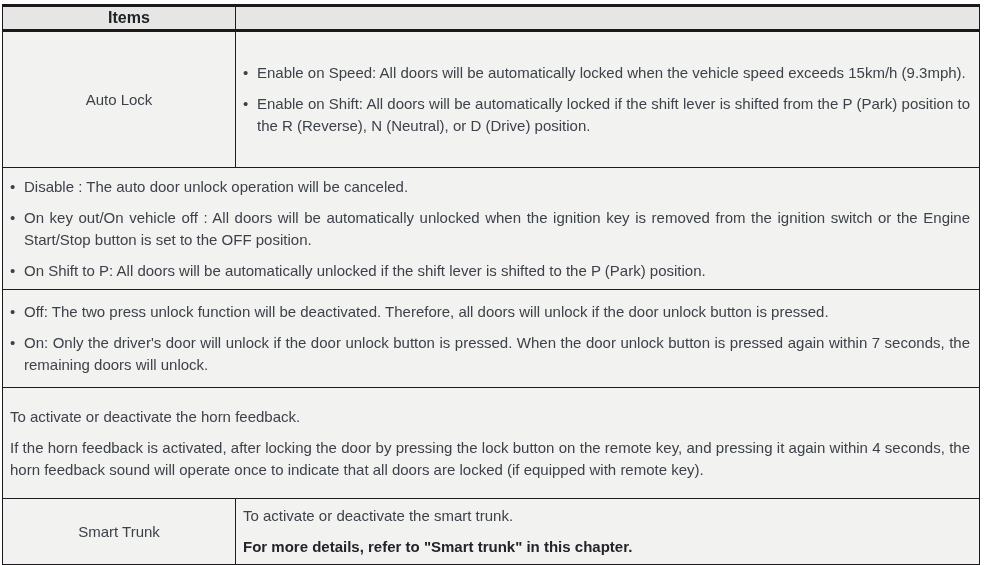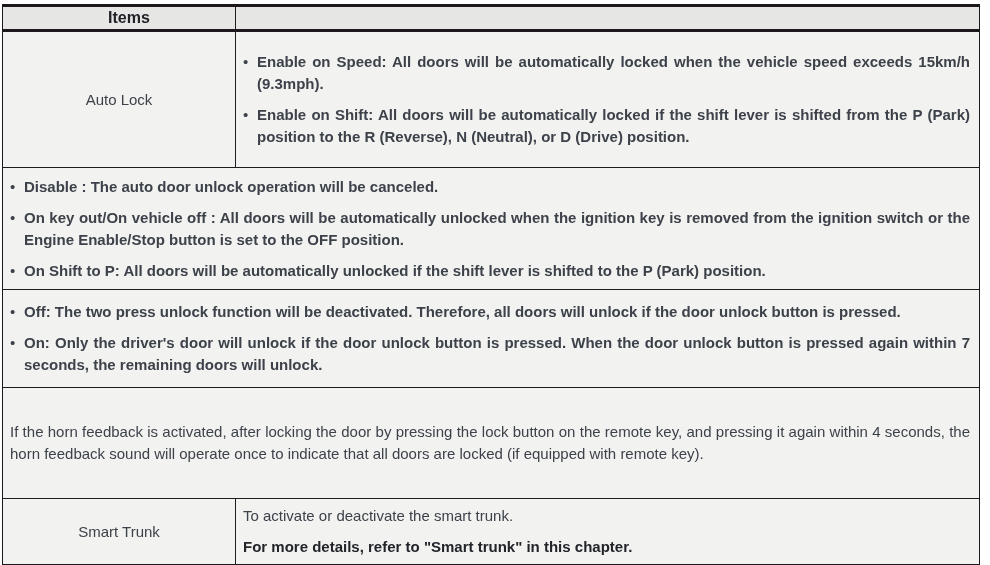--- a/index.html
+++ b/index.html
@@ -61,21 +61,21 @@
   .header-cell.expl { flex: 1; }
   .r1 { min-height: 135px; }
   .r2 { min-height: 122px; }
   .r3 { min-height: 98px; }
   .r4 { min-height: 111px; }
   .r5 { min-height: 53px; }
   .para { text-align: justify; }
   .para + .para { margin-top: 9px; }
   .para.bulleted { display: flex; }
   .bullet { flex: none; width: 14px; text-align: left; }
-  .ptext { flex: 1; text-align: justify; font-weight: bold; }
+  .ptext { flex: 1; text-align: justify; }
   .para.bold .ptext, .para.bold { font-weight: bold; color: #22242a; }
 </style>
 </head>
 <body>
 
 <div class="manual-table">
 
   <div class="row header-row">
     <div class="header-cell items">Items</div>
   </div>
@@ -95,21 +95,21 @@
   </div>
 
   <div class="row data-row r2">
     <div class="cell-expl">
       <div class="para bulleted">
         <span class="bullet">•</span>
         <span class="ptext">Disable : The auto door unlock operation will be canceled.</span>
       </div>
       <div class="para bulleted">
         <span class="bullet">•</span>
-        <span class="ptext">On key out/On vehicle off : All doors will be automatically unlocked when the ignition key is removed from the ignition switch or the Engine Enable/Stop button is set to the OFF position.</span>
+        <span class="ptext">On key out/On vehicle off : All doors will be automatically unlocked when the ignition key is removed from the ignition switch or the Engine Start/Stop button is set to the OFF position.</span>
       </div>
       <div class="para bulleted">
         <span class="bullet">•</span>
         <span class="ptext">On Shift to P: All doors will be automatically unlocked if the shift lever is shifted to the P (Park) position.</span>
       </div>
     </div>
   </div>
 
   <div class="row data-row r3">
     <div class="cell-expl">
@@ -119,20 +119,21 @@
       </div>
       <div class="para bulleted">
         <span class="bullet">•</span>
         <span class="ptext">On: Only the driver's door will unlock if the door unlock button is pressed. When the door unlock button is pressed again within 7 seconds, the remaining doors will unlock.</span>
       </div>
     </div>
   </div>
 
   <div class="row data-row r4">
     <div class="cell-expl">
+      <div class="para">To activate or deactivate the horn feedback.</div>
       <div class="para">If the horn feedback is activated, after locking the door by pressing the lock button on the remote key, and pressing it again within 4 seconds, the horn feedback sound will operate once to indicate that all doors are locked (if equipped with remote key).</div>
     </div>
   </div>
 
   <div class="row data-row r5">
     <div class="cell-item">Smart Trunk</div>
     <div class="cell-expl">
       <div class="para">To activate or deactivate the smart trunk.</div>
       <div class="para bold">For more details, refer to "Smart trunk" in this chapter.</div>
     </div>

